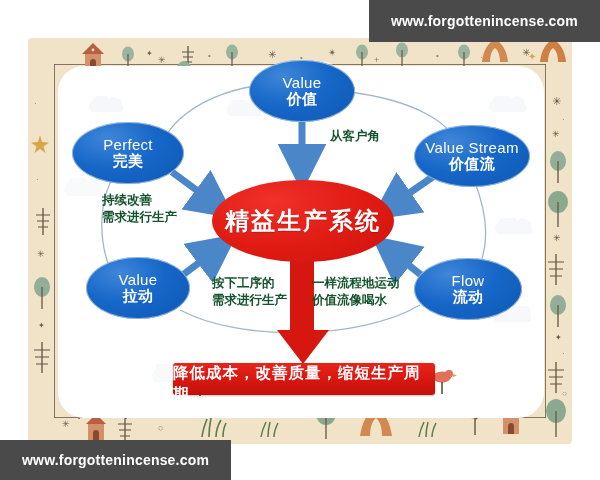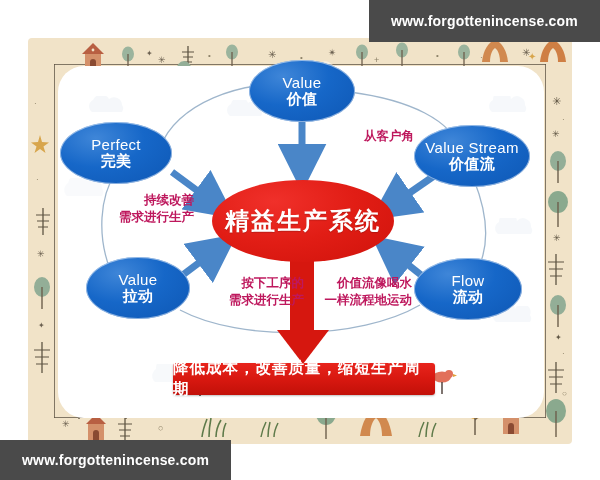--- a/index.html
+++ b/index.html
@@ -44,30 +44,30 @@
   .core{
     position:absolute;border-radius:50%;
     background:radial-gradient(ellipse at 34% 26%, #f0302a 0%, #e11d15 48%, #cf120b 100%);
     display:flex;align-items:center;justify-content:center;
     color:#fff;font-weight:700;font-size:24px;letter-spacing:2px;
     text-shadow:0 1px 1px rgba(0,0,0,.18);
   }
 
   
   .ann{
-    position:absolute;color:#be185d;font-size:12.5px;font-weight:700;
-    line-height:1.35;text-align:right;white-space:nowrap;
+    position:absolute;color:#14532d;font-size:12.5px;font-weight:700;
+    line-height:1.35;text-align:left;white-space:nowrap;
   }
 
   
   .banner{
     position:absolute;
     background:linear-gradient(180deg,#e8241c 0%, #d6170f 55%, #c21009 100%);
     border-radius:3px;
-    display:flex;align-items:center;justify-content:center;
+    display:flex;align-items:flex-start;justify-content:center;
     color:#fff;font-weight:700;font-size:15.5px;letter-spacing:1px;
     box-shadow:0 1px 2px rgba(0,0,0,.25);
   }
 
   
   .wm{
     position:absolute;background:#4a4a4a;color:#fff;
     display:flex;align-items:center;
     font-size:14px;letter-spacing:.2px;font-weight:700;
   }
@@ -446,33 +446,33 @@
   <div class="node blue" style="left:414px;top:125px;width:116px;height:62px;">
     <span class="en">Value Stream</span>
     <span class="cn">价值流</span>
   </div>
 
   <div class="node blue" style="left:86px;top:257px;width:104px;height:62px;">
     <span class="en">Value</span>
     <span class="cn">拉动</span>
   </div>
 
-  <div class="node blue" style="left:60px;top:122px;width:112px;height:62px;">
+  <div class="node blue" style="left:72px;top:122px;width:112px;height:62px;">
     <span class="en">Perfect</span>
     <span class="cn">完美</span>
   </div>
 
   <div class="ann" style="left:330px;top:128px;width:84px;">
     <div>从客户角</div>
   </div>
 
 
   <div class="ann" style="left:312px;top:275px;width:100px;">
+    <div>一样流程地运动</div>
     <div>价值流像喝水</div>
-    <div>一样流程地运动</div>
   </div>
 
   <div class="ann" style="left:212px;top:275px;width:92px;">
     <div>按下工序的</div>
     <div>需求进行生产</div>
   </div>
 
   <div class="ann" style="left:102px;top:192px;width:92px;">
     <div>持续改善</div>
     <div>需求进行生产</div>

